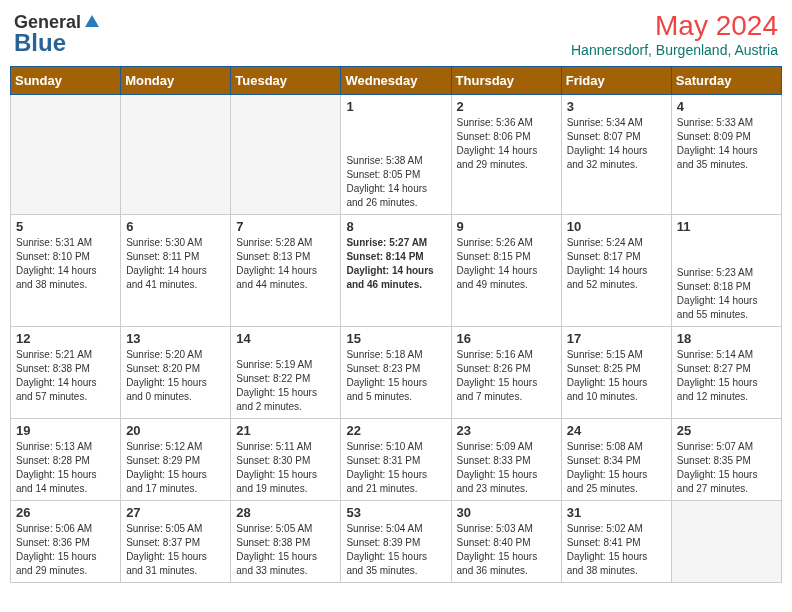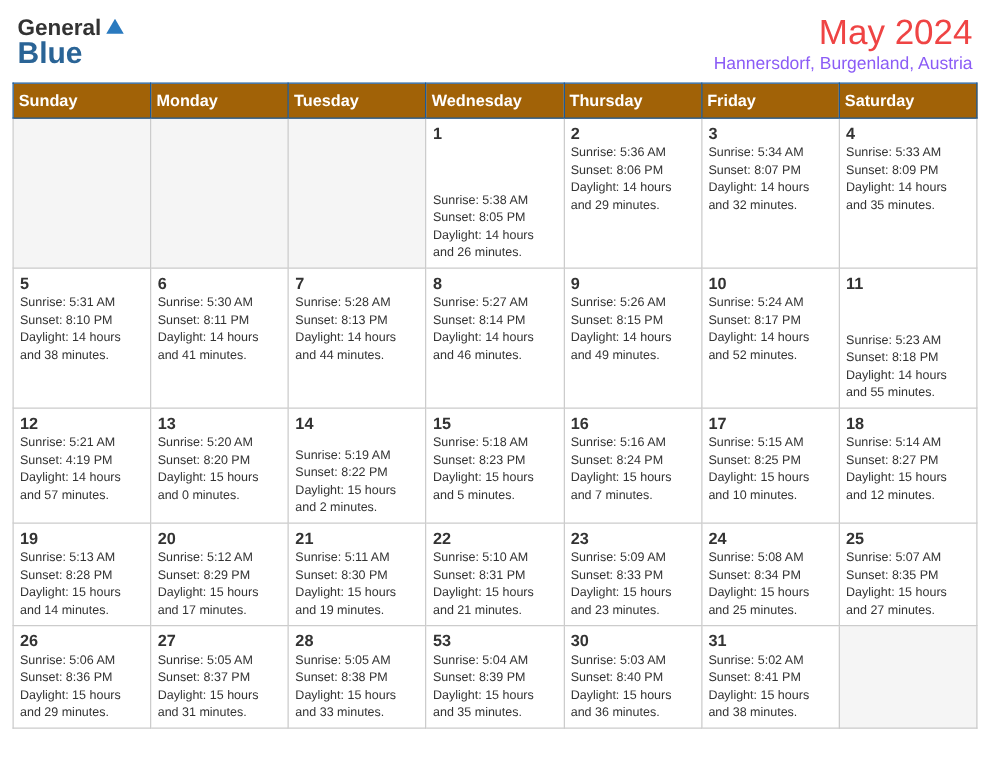--- a/index.html
+++ b/index.html
@@ -25,21 +25,21 @@
     .title-block {
       text-align: right;
     }
     .month-title {
       font-size: 28px;
       font-weight: normal;
       color: #ef4444;
     }
     .subtitle {
       font-size: 14px;
-      color: #8b5cf6;
+      color: #0f766e;
     }
     .calendar {
       width: 100%;
       border-collapse: collapse;
       font-size: 11px;
     }
     .calendar th {
       background: #a16207;
       color: #fff;
       padding: 6px 4px;
@@ -146,21 +146,21 @@
 Daylight: 14 hours and 41 minutes.</div>
         </td>
         <td>
           <div class="day-number">7</div>
           <div class="day-info" style="white-space: pre-line;">Sunrise: 5:28 AM
 Sunset: 8:13 PM
 Daylight: 14 hours and 44 minutes.</div>
         </td>
         <td>
           <div class="day-number">8</div>
-          <div class="day-info" style="white-space: pre-line;">Sunrise: 5:27 AM
+          <div class="day-info" style="white-space: pre-line; font-weight: bold;">Sunrise: 5:27 AM
 Sunset: 8:14 PM
 Daylight: 14 hours and 46 minutes.</div>
         </td>
         <td>
           <div class="day-number">9</div>
           <div class="day-info" style="white-space: pre-line;">Sunrise: 5:26 AM
 Sunset: 8:15 PM
 Daylight: 14 hours and 49 minutes.</div>
         </td>
         <td>
@@ -173,21 +173,21 @@
           <div class="day-number">11</div>
           <div class="day-info" style="white-space: pre-line; margin-top: 32px;">Sunrise: 5:23 AM
 Sunset: 8:18 PM
 Daylight: 14 hours and 55 minutes.</div>
         </td>
       </tr>
       <tr>
         <td>
           <div class="day-number">12</div>
           <div class="day-info" style="white-space: pre-line;">Sunrise: 5:21 AM
-Sunset: 4:19 PM
+Sunset: 8:38 PM
 Daylight: 14 hours and 57 minutes.</div>
         </td>
         <td>
           <div class="day-number">13</div>
           <div class="day-info" style="white-space: pre-line;">Sunrise: 5:20 AM
 Sunset: 8:20 PM
 Daylight: 15 hours and 0 minutes.</div>
         </td>
         <td>
           <div class="day-number">14</div>
@@ -197,21 +197,21 @@
         </td>
         <td>
           <div class="day-number">15</div>
           <div class="day-info" style="white-space: pre-line;">Sunrise: 5:18 AM
 Sunset: 8:23 PM
 Daylight: 15 hours and 5 minutes.</div>
         </td>
         <td>
           <div class="day-number">16</div>
           <div class="day-info" style="white-space: pre-line;">Sunrise: 5:16 AM
-Sunset: 8:24 PM
+Sunset: 8:26 PM
 Daylight: 15 hours and 7 minutes.</div>
         </td>
         <td>
           <div class="day-number">17</div>
           <div class="day-info" style="white-space: pre-line;">Sunrise: 5:15 AM
 Sunset: 8:25 PM
 Daylight: 15 hours and 10 minutes.</div>
         </td>
         <td>
           <div class="day-number">18</div>

